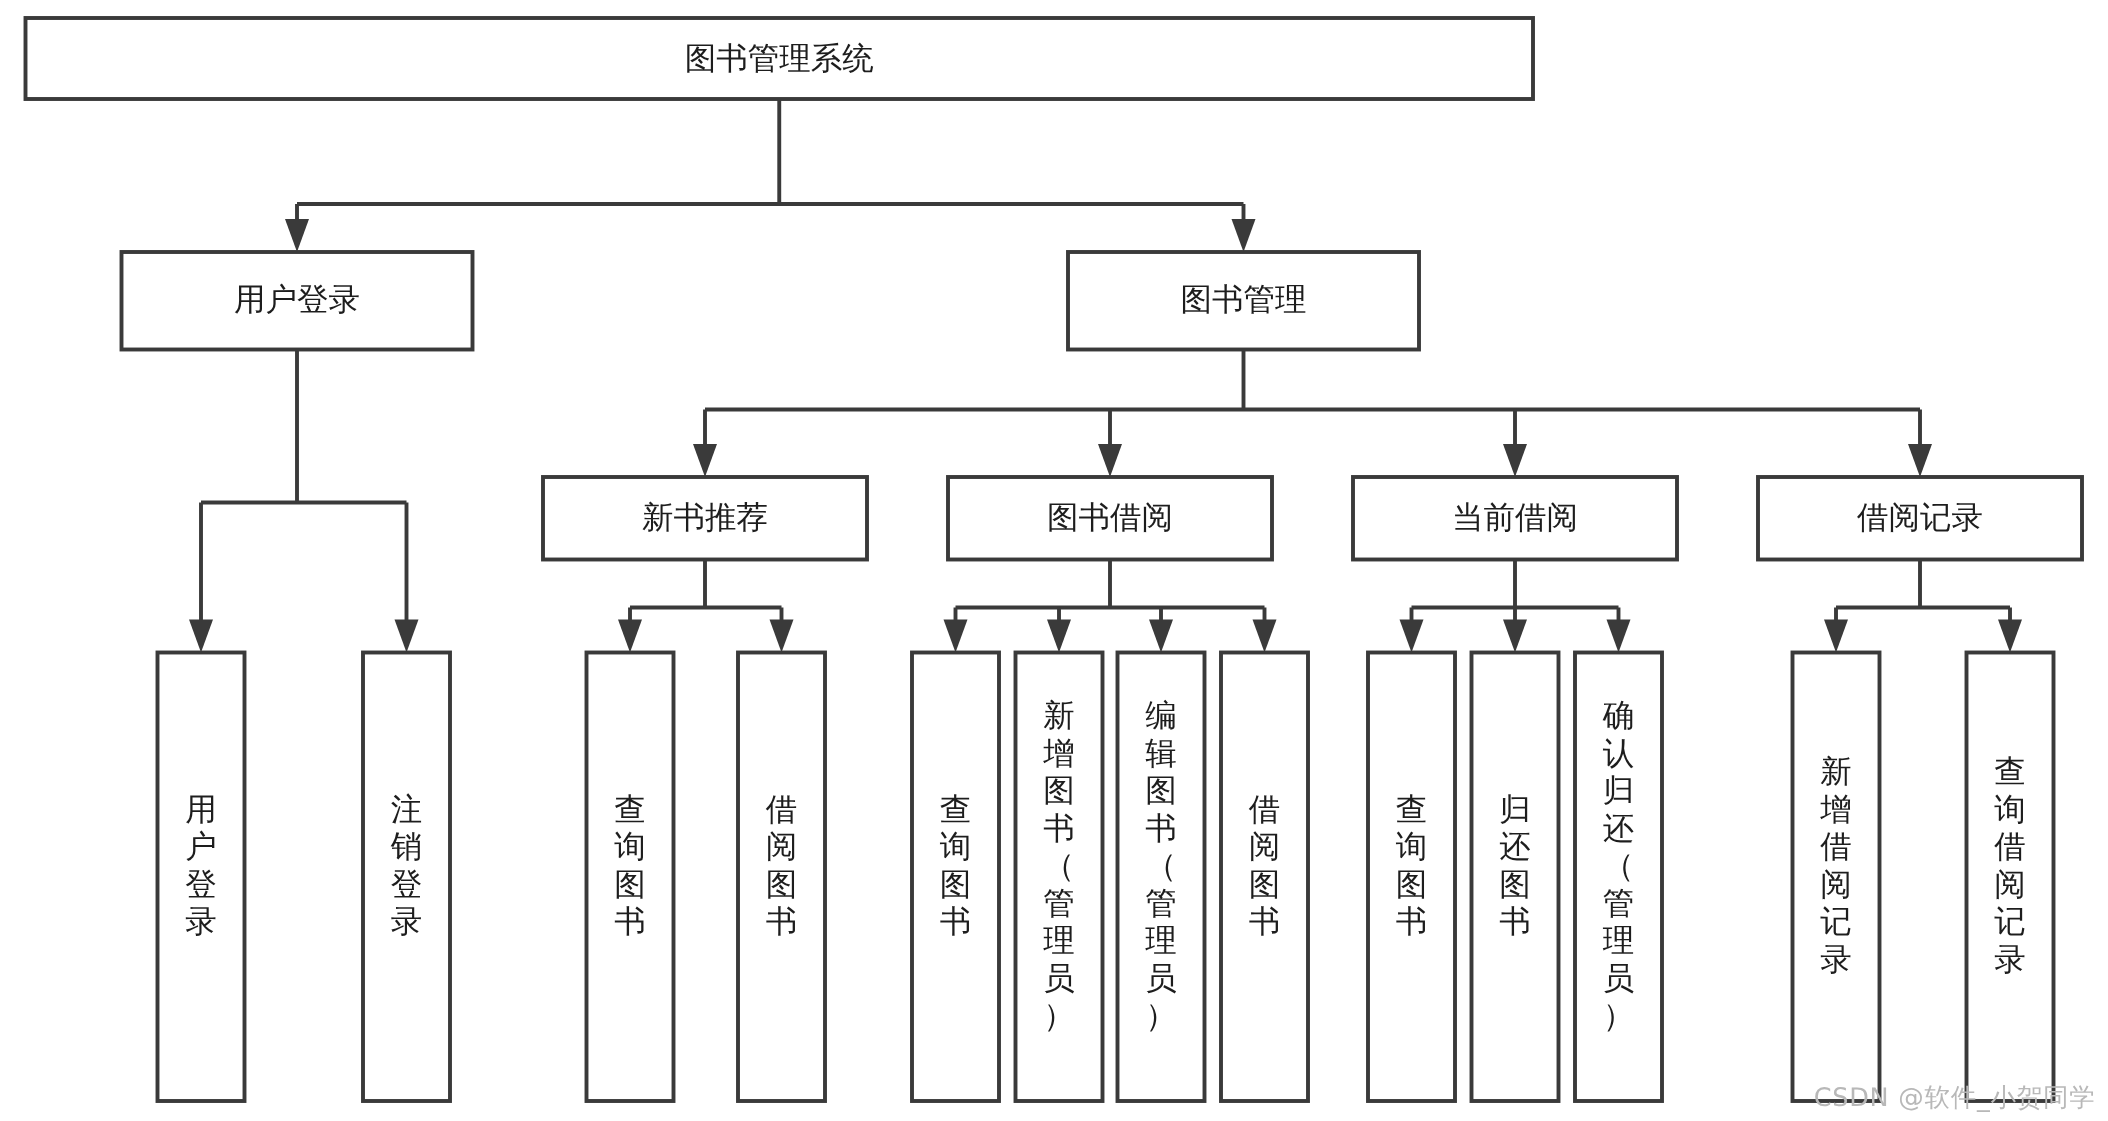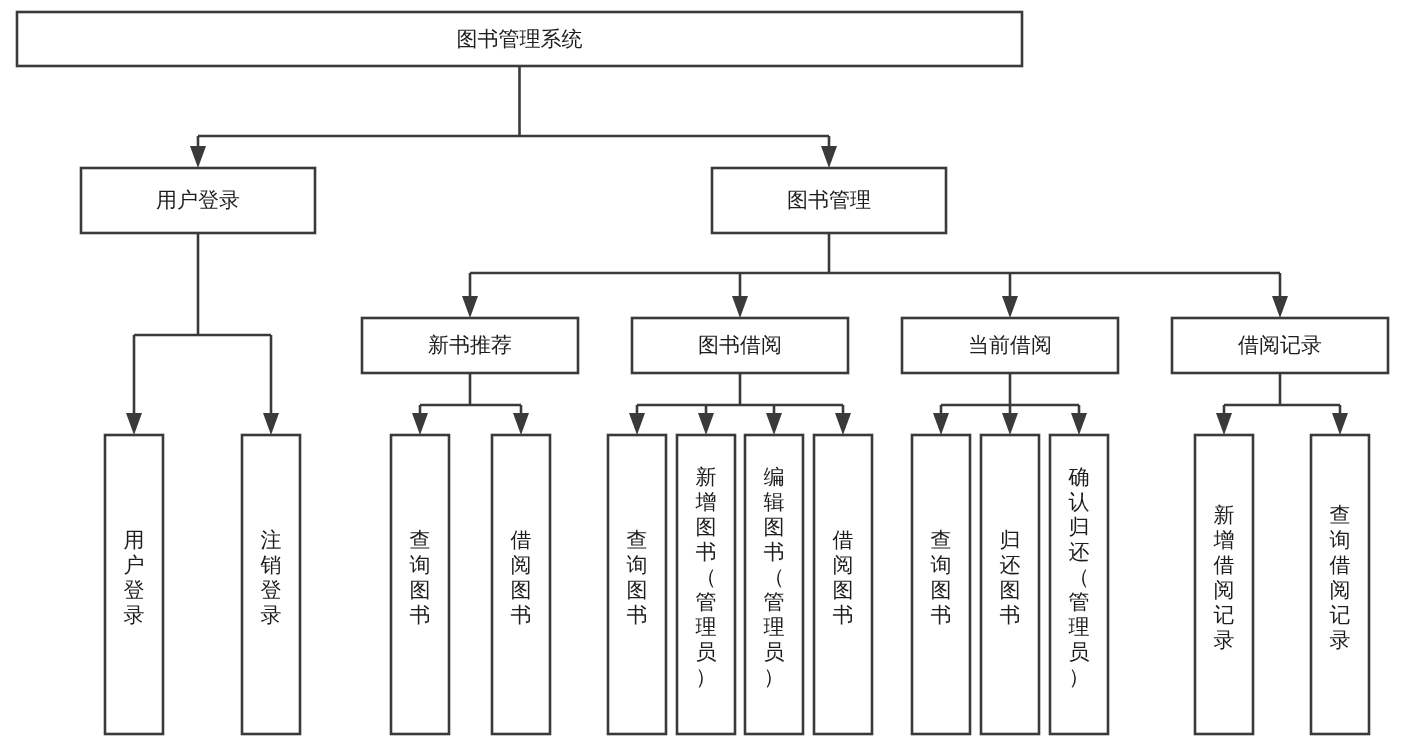--- a/index.html
+++ b/index.html
@@ -227,13 +227,14 @@
       <text class="node-label-vertical"><tspan x="1224" y="521.5">新</tspan><tspan x="1224" y="546.5">增</tspan><tspan x="1224" y="571.5">借</tspan><tspan x="1224" y="596.5">阅</tspan><tspan x="1224" y="621.5">记</tspan><tspan x="1224" y="646.5">录</tspan></text>
     </g>
 
     <g>
       <rect class="node-box" x="1311" y="435" width="58" height="299"></rect>
       <text class="node-label-vertical"><tspan x="1340" y="521.5">查</tspan><tspan x="1340" y="546.5">询</tspan><tspan x="1340" y="571.5">借</tspan><tspan x="1340" y="596.5">阅</tspan><tspan x="1340" y="621.5">记</tspan><tspan x="1340" y="646.5">录</tspan></text>
     </g>
 
   </svg>
 
+  <div class="watermark-text">CSDN @软件_小贺同学</div>
 </div>
 
 </body></html>

